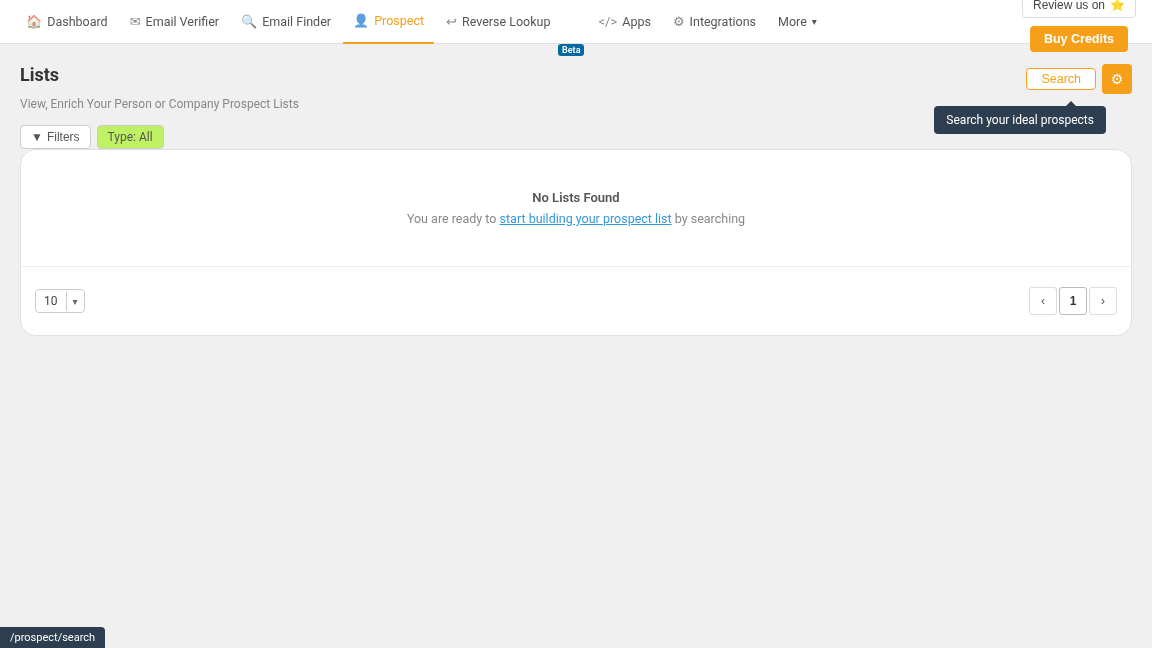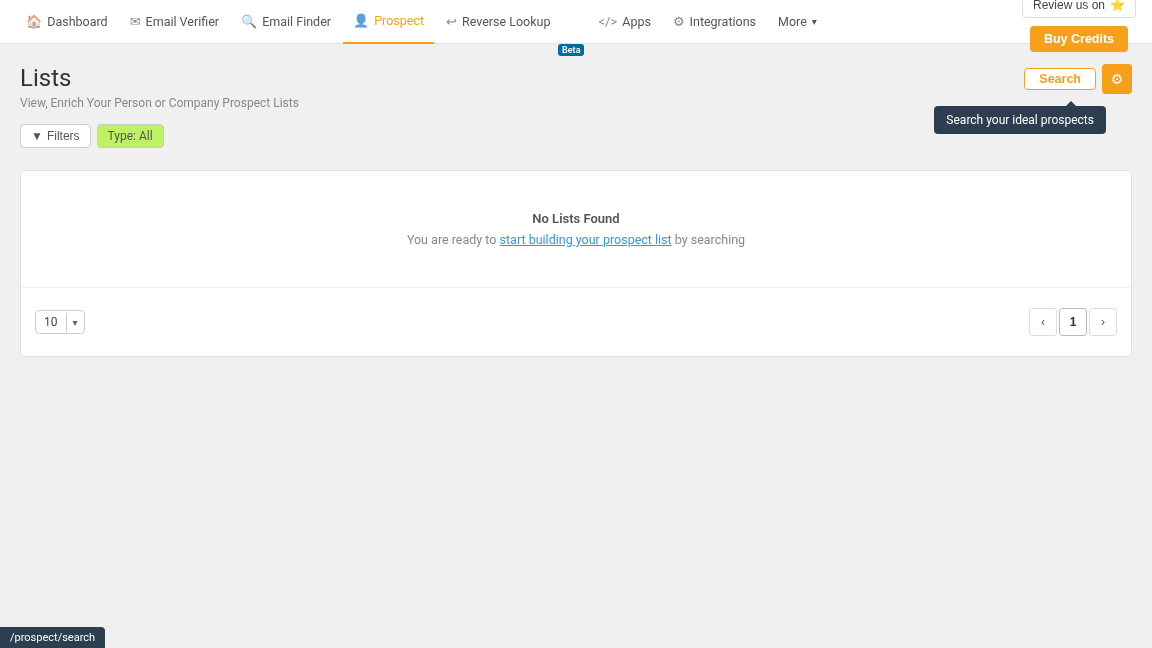--- a/index.html
+++ b/index.html
@@ -95,43 +95,43 @@
     }
 
     .page-header {
       display: flex;
       align-items: flex-start;
       justify-content: space-between;
       margin-bottom: 14px;
     }
     .page-title-area {}
     .page-title {
-      font-size: 24px;
-      font-weight: 400;
+      font-size: 18px;
+      font-weight: 700;
       color: #333;
-      margin-bottom: 4px;
+      margin-bottom: 12px;
     }
     .page-subtitle {
       font-size: 12px;
       color: #888;
     }
     .header-actions {
       display: flex;
       align-items: center;
       gap: 6px;
     }
     .search-btn {
       background: #fff;
       border: 1px solid #f6a01a;
       color: #f6a01a;
       padding: 3px 14px;
       border-radius: 4px;
       cursor: pointer;
       font-size: 12.5px;
-      font-weight: 700;
+      font-weight: 400;
     }
     .settings-btn {
       background: #f6a01a;
       border: none;
       color: #fff;
       width: 30px;
       height: 30px;
       border-radius: 4px;
       cursor: pointer;
       display: flex;
@@ -193,22 +193,22 @@
       border-radius: 4px;
       padding: 4px 10px;
       font-size: 12px;
       color: #555;
     }
 
     
     .list-container {
       background: #fff;
       border: 1px solid #e0e0e0;
-      border-radius: 6px;
-      margin-top: 22px;
+      border-radius: 16px;
+      margin-top: 0;
       min-height: 160px;
     }
 
     .empty-state {
       padding: 40px 20px;
       text-align: center;
     }
     .empty-state-title {
       font-size: 13px;
       font-weight: 600;

